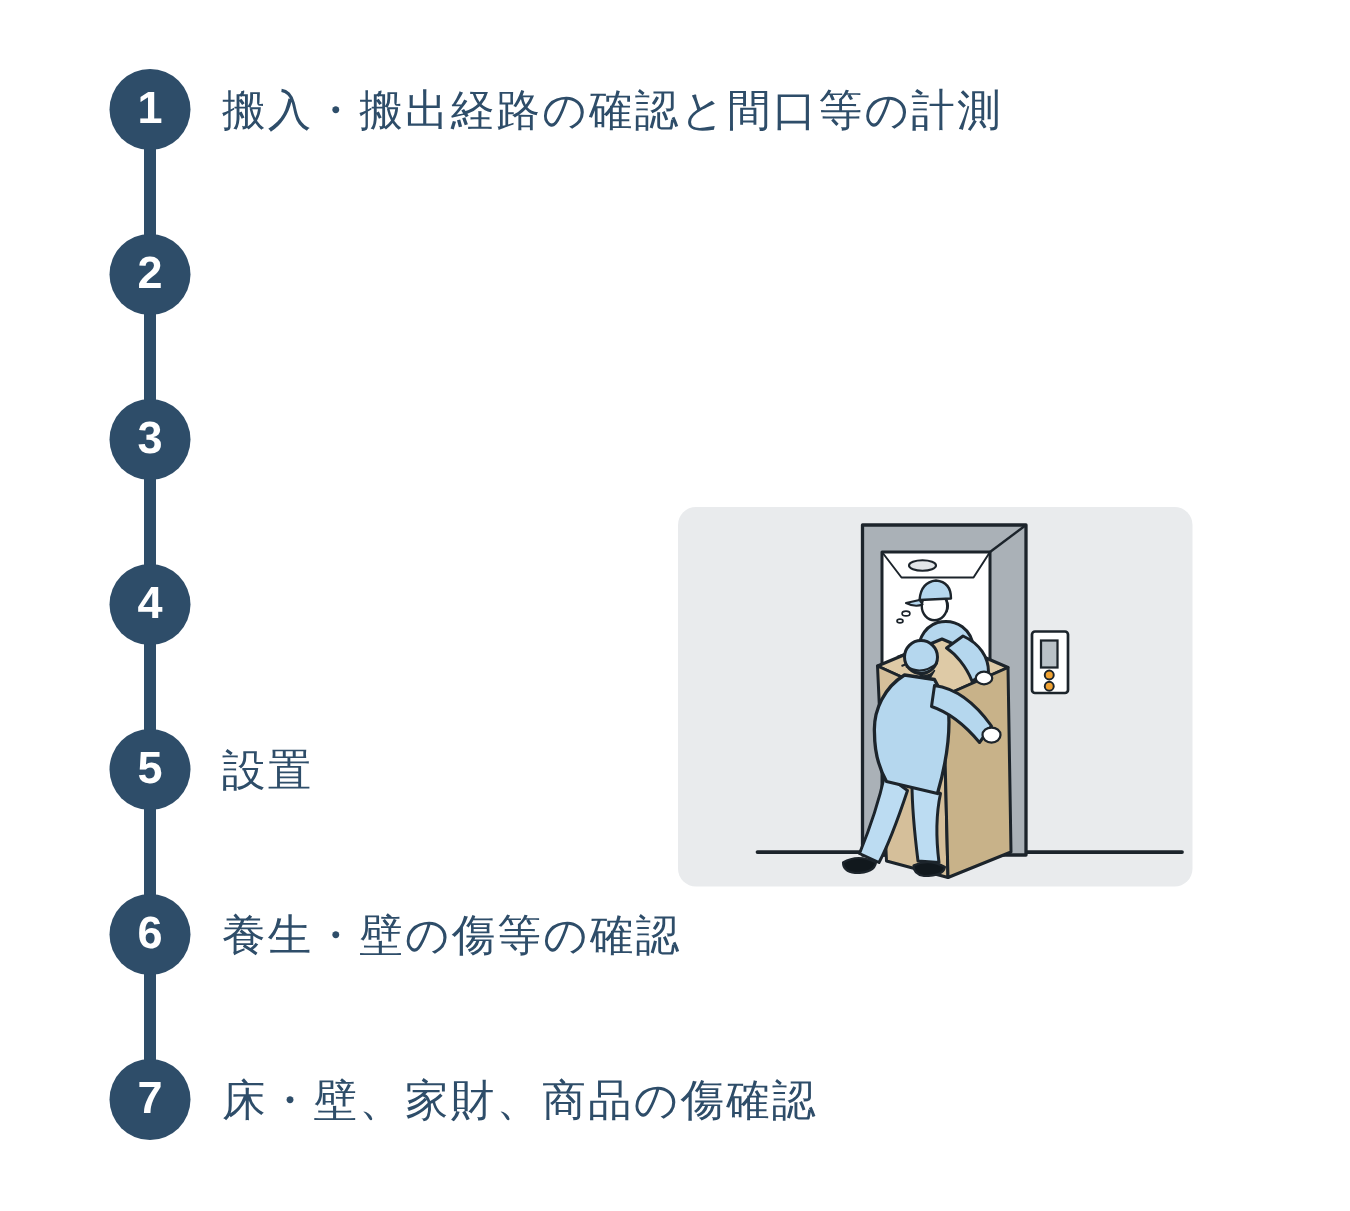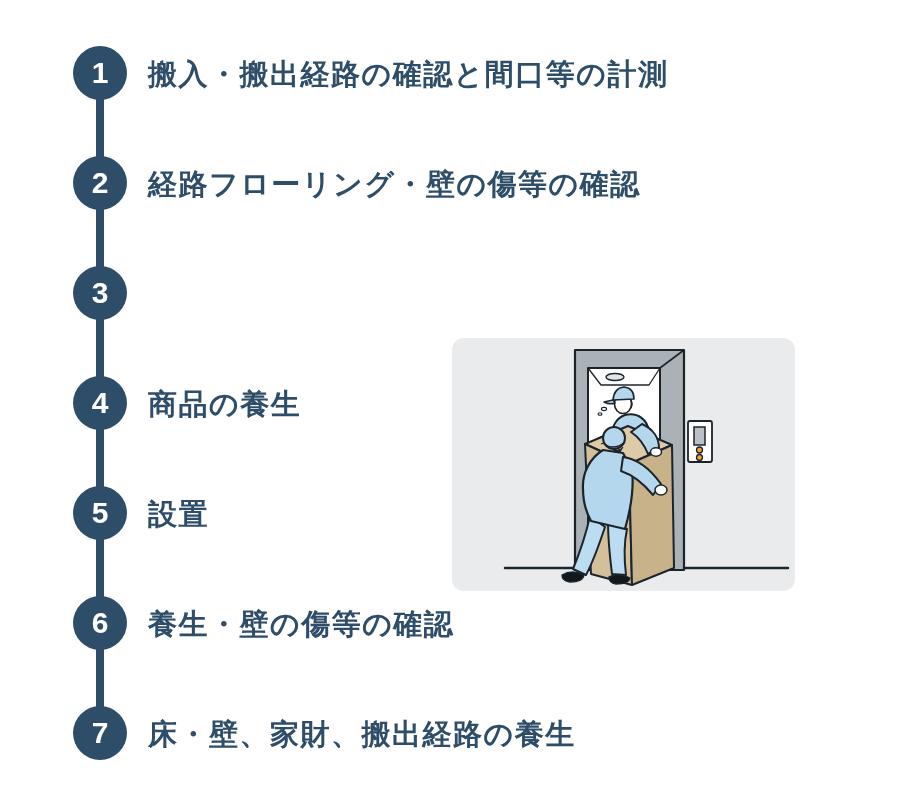--- a/index.html
+++ b/index.html
@@ -42,21 +42,21 @@
     align-items:center;
     justify-content:center;
     font-size:30px;
     font-weight:800;
     flex:0 0 auto;
     position:relative; z-index:2;
   }
   .step-label{
     color:#2e4d69;
     font-size:29px;
-    font-weight:700;
+    font-weight:400;
     letter-spacing:1.5px;
     line-height:1;
     padding-top:2px;
     text-align:right;
   }
   .illustration{
     position:absolute;
     left:452px; top:338px;
     width:343px; height:253px;
     background:#e9ebed;
@@ -71,45 +71,43 @@
 
   <div class="timeline-line"></div>
 
   <div class="step-row r0">
     <div class="step-badge">1</div>
     <div class="step-label">搬入・搬出経路の確認と間口等の計測</div>
   </div>
 
   <div class="step-row r1">
     <div class="step-badge">2</div>
-    <div class="step-label">経路フローリング・壁の傷等の確認</div>
   </div>
 
   <div class="step-row r2">
     <div class="step-badge">3</div>
   </div>
 
   <div class="step-row r3">
     <div class="step-badge">4</div>
-    <div class="step-label">商品の養生</div>
   </div>
 
   <div class="step-row r4">
     <div class="step-badge">5</div>
     <div class="step-label">設置</div>
   </div>
 
   <div class="step-row r5">
     <div class="step-badge">6</div>
     <div class="step-label">養生・壁の傷等の確認</div>
   </div>
 
   <div class="step-row r6">
     <div class="step-badge">7</div>
-    <div class="step-label">床・壁、家財、搬出経路の養生</div>
+    <div class="step-label">床・壁、家財、商品の傷確認</div>
   </div>
 
   <div class="illustration">
     <svg viewBox="0 0 343 253" xmlns="http://www.w3.org/2000/svg">
 
       <path d="M53 230 H336" stroke="#1c242b" stroke-width="2.5" stroke-linecap="round" fill="none"></path>
 
       <g stroke="#1c242b" stroke-linejoin="round">
         <rect x="123" y="12" width="109" height="220" fill="#aab1b7" stroke-width="2.2"></rect>
         <rect x="136" y="30" width="72" height="202" fill="#ffffff" stroke-width="2"></rect>

